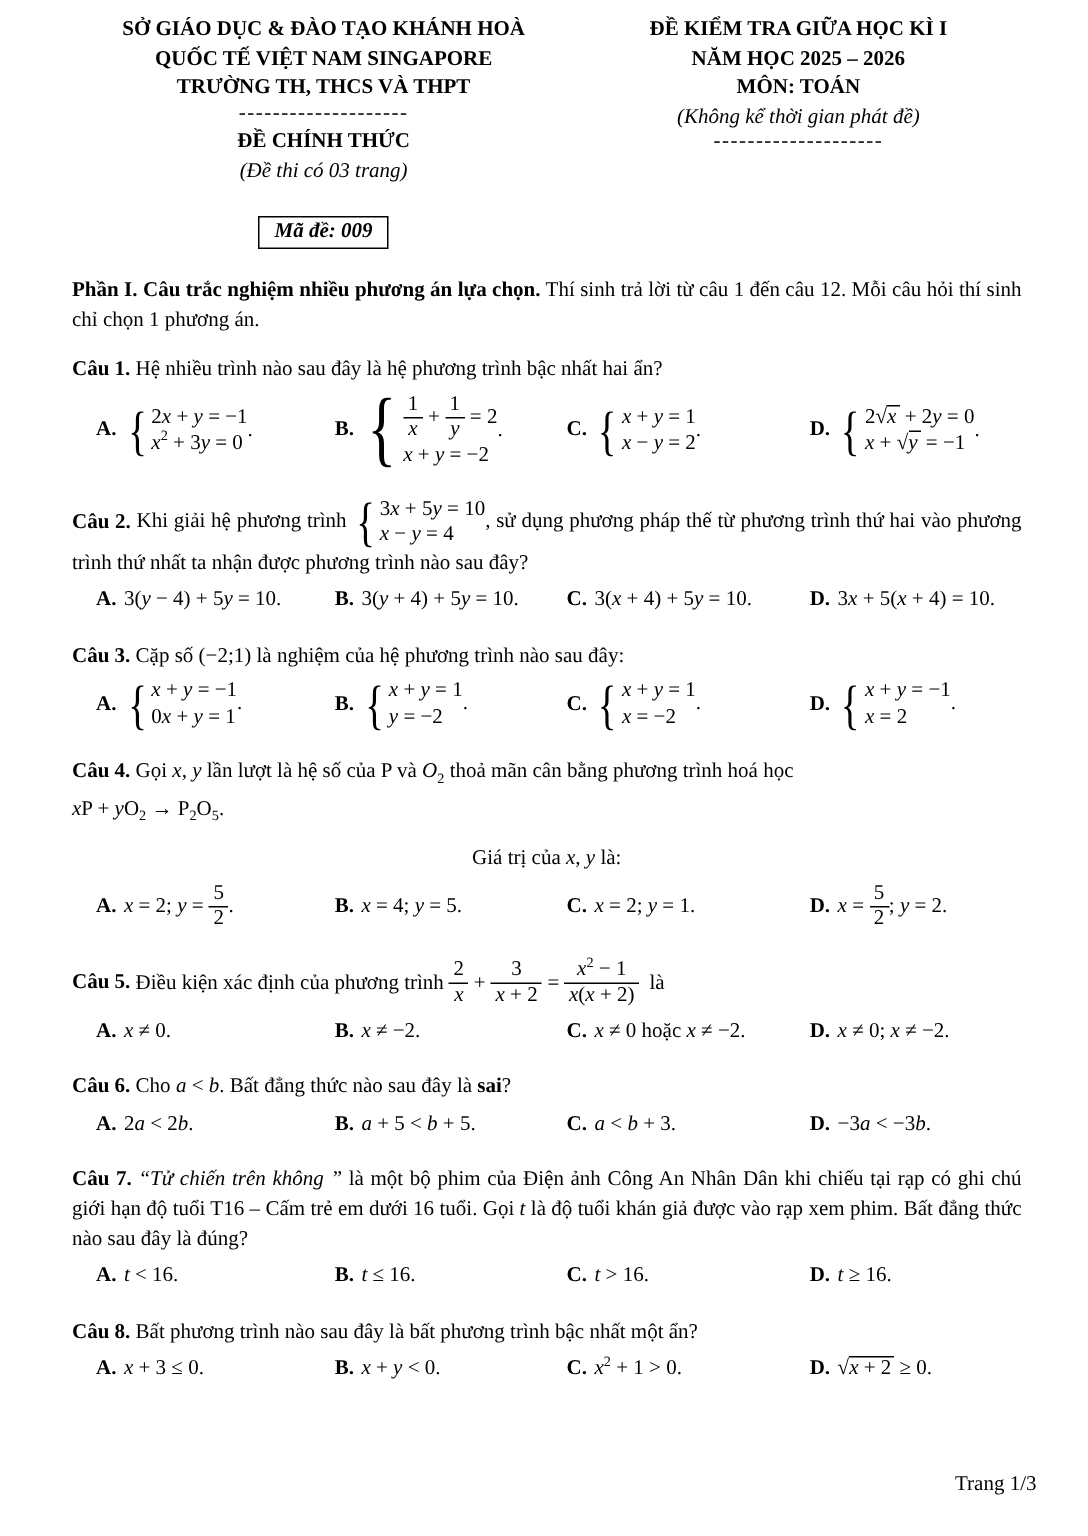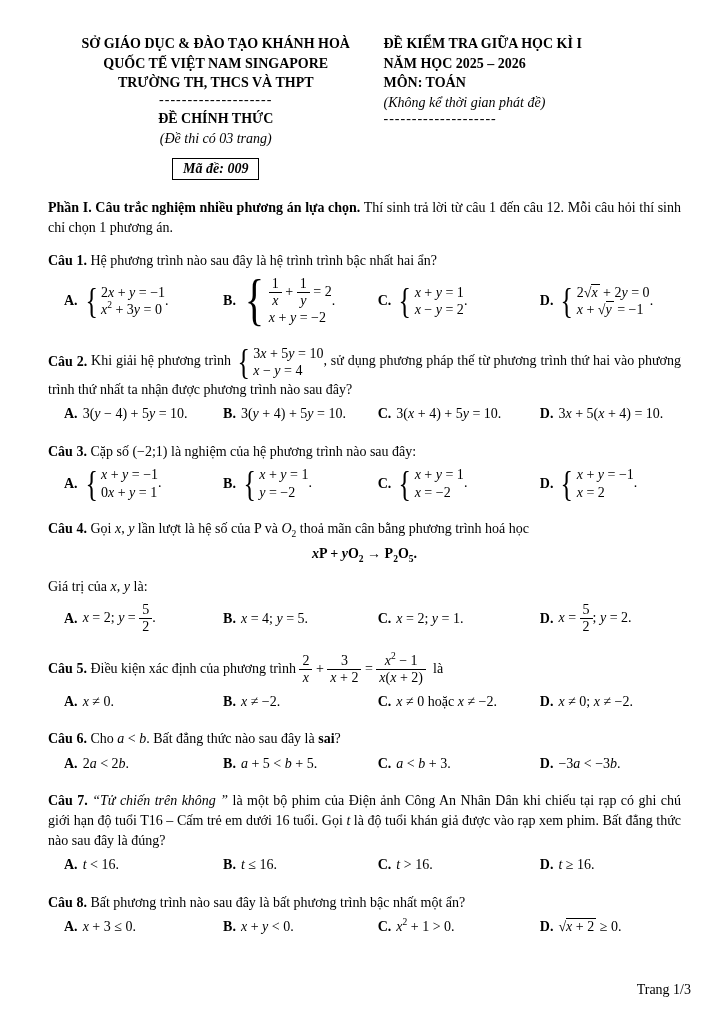--- a/index.html
+++ b/index.html
@@ -3,48 +3,48 @@
 <meta charset="utf-8">
 <style>
   * { box-sizing: border-box; }
   html, body { margin: 0; padding: 0; background: #ffffff; }
   body { font-family: "Liberation Serif", serif; color: #000; }
   .page {
     position: relative;
     width: 725px; height: 1024px;
     margin: 0 auto;
     background: #fff;
-    padding: 34px 44px 40px 48px;
+    padding: 10px 44px 40px 48px;
     overflow: hidden;
     font-size: 14px; line-height: 1.4;
   }
 
   
   .hdr { display: flex; }
   .hdr-left  { width: 53%; text-align: center; }
-  .hdr-right { width: 47%; }
+  .hdr-right { width: 47%; text-align: center; }
   .b  { font-weight: bold; }
   .it { font-style: italic; }
   .dash { margin-top: -3px; letter-spacing: 1px; }
-  .code { margin-top: 9px; }
+  .code { margin-top: 19px; }
   .code .code-box {
     display: inline-block;
     border: 1.5px solid #000;
     padding: 0 10px 1px 10px;
     font-weight: bold; font-style: italic;
   }
 
   
   .intro { text-align: justify; margin: 18px 0 14px 0; }
 
   
   .question { margin-bottom: 18px; }
   .q-body { margin: 0 0 5px 0; text-align: justify; }
-  .q-center { text-align: center; margin: 4px 0 6px 0; font-weight: bold; }
-  .q-after { margin: 13px 0 6px 0; }
+  .q-center { margin: 4px 0 6px 0; }
+  .q-after { margin: 13px 0 6px 0; text-align: center; }
   .options {
     display: grid;
     grid-template-columns: 1.03fr 1fr 1.05fr 0.95fr;
     column-gap: 6px;
     padding-left: 16px;
     align-items: center;
   }
   .option { display: flex; align-items: center; gap: 5px; }
   .opt-label { font-weight: bold; }
 
@@ -92,21 +92,21 @@
       <div class="b">MÔN: TOÁN</div>
       <div class="it">(Không kể thời gian phát đề)</div>
       <div class="dash">--------------------</div>
     </div>
   </div>
 
   <p class="intro"><b>Phần I. Câu trắc nghiệm nhiều phương án lựa chọn.</b><span> Thí sinh trả lời từ câu 1 đến câu 12. Mỗi câu hỏi thí sinh chỉ chọn 1 phương án.</span></p>
 
   <div id="questions">
       <div class="question">
-        <p class="q-body"><b class="q-label">Câu 1.</b> <span>Hệ phương trình nào sau đây là hệ trình trình bậc nhất hai ẩn?</span></p>
+        <p class="q-body"><b class="q-label">Câu 1.</b> <span>Hệ nhiều trình nào sau đây là hệ phương trình bậc nhất hai ẩn?</span></p>
         <div class="options">
           <div class="option">
             <b class="opt-label">A.</b>
             <span class="opt-body"><span class="cases">
                 <span class="br">{</span>
                 <span class="rows">
                   <span>2<i>x</i> + <i>y</i> = −1</span>
                   <span><i>x</i><sup>2</sup> + 3<i>y</i> = 0</span>
                 </span>
               </span>.</span>

